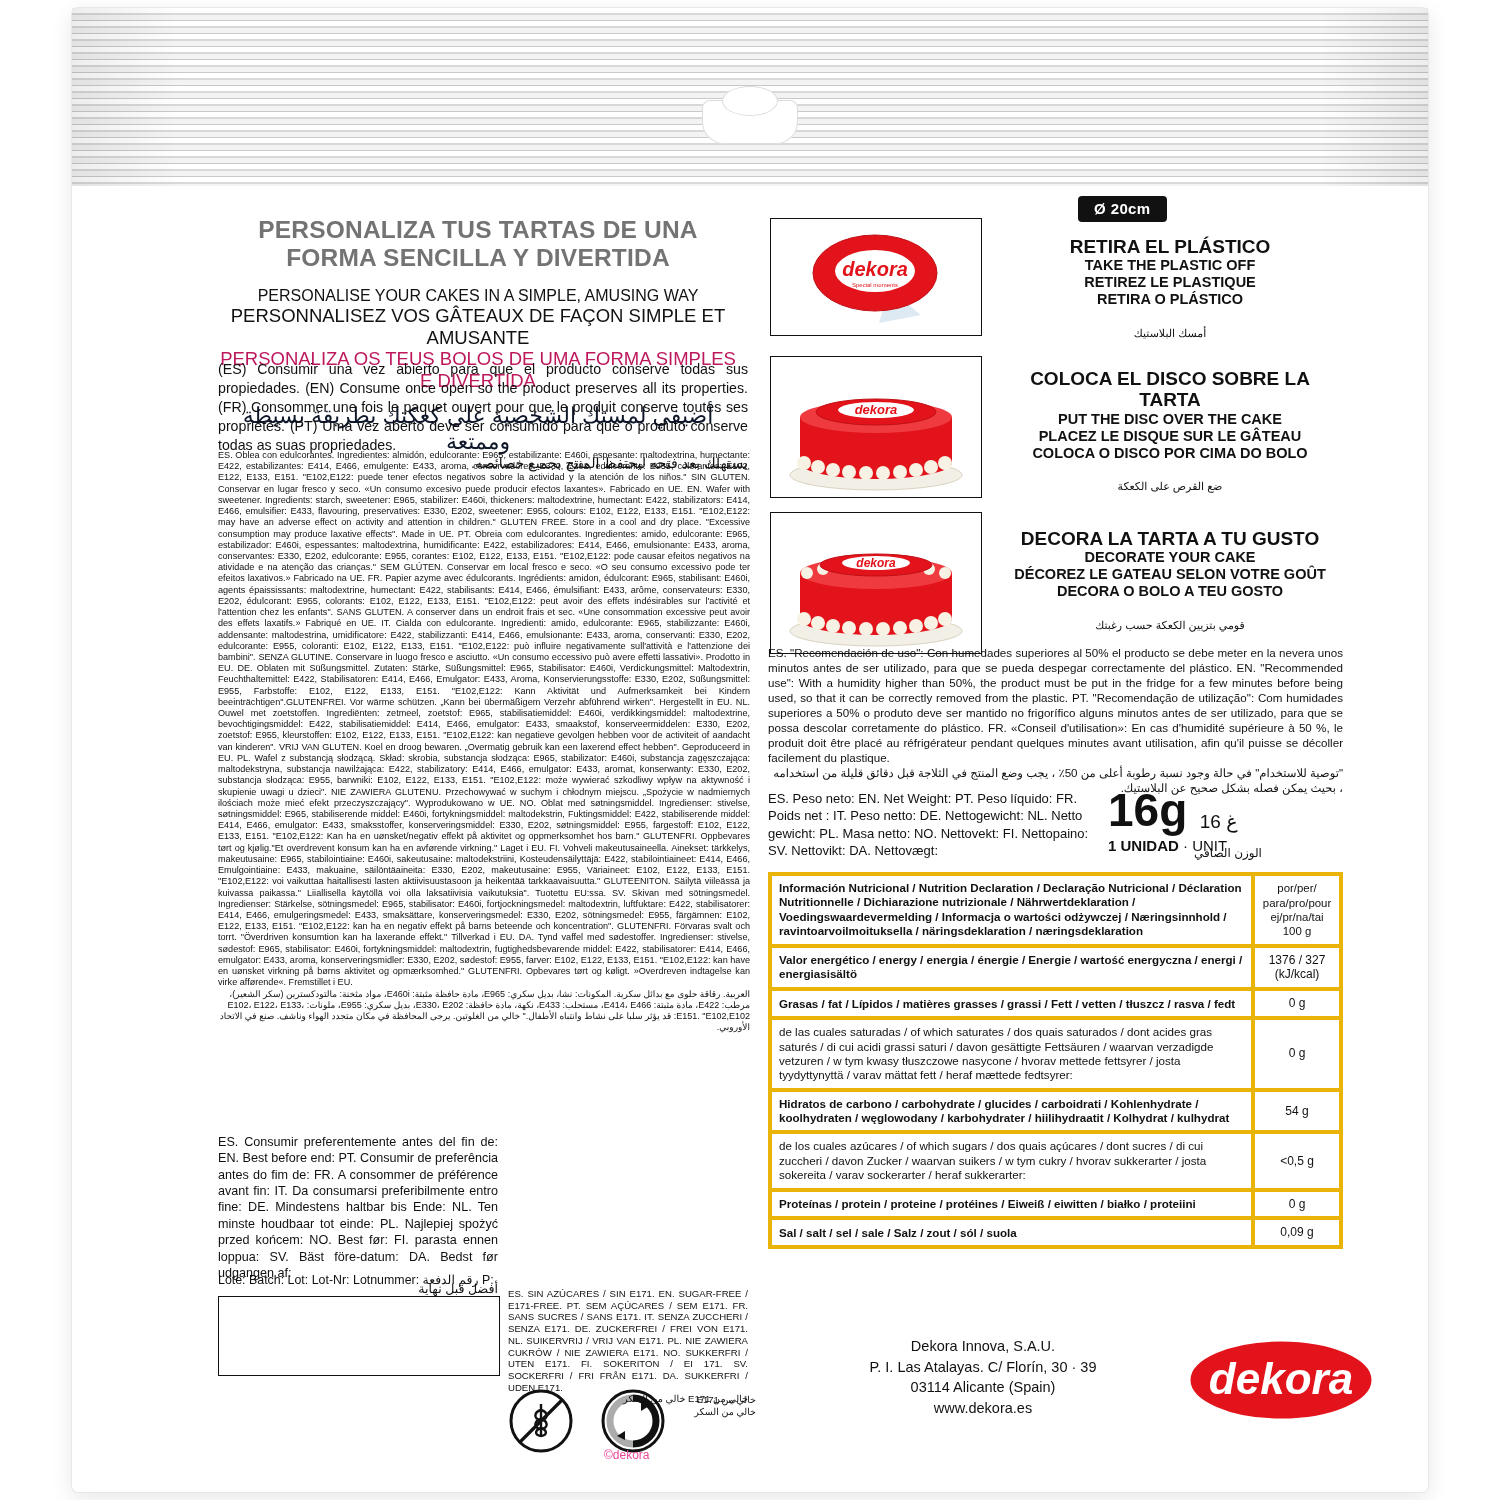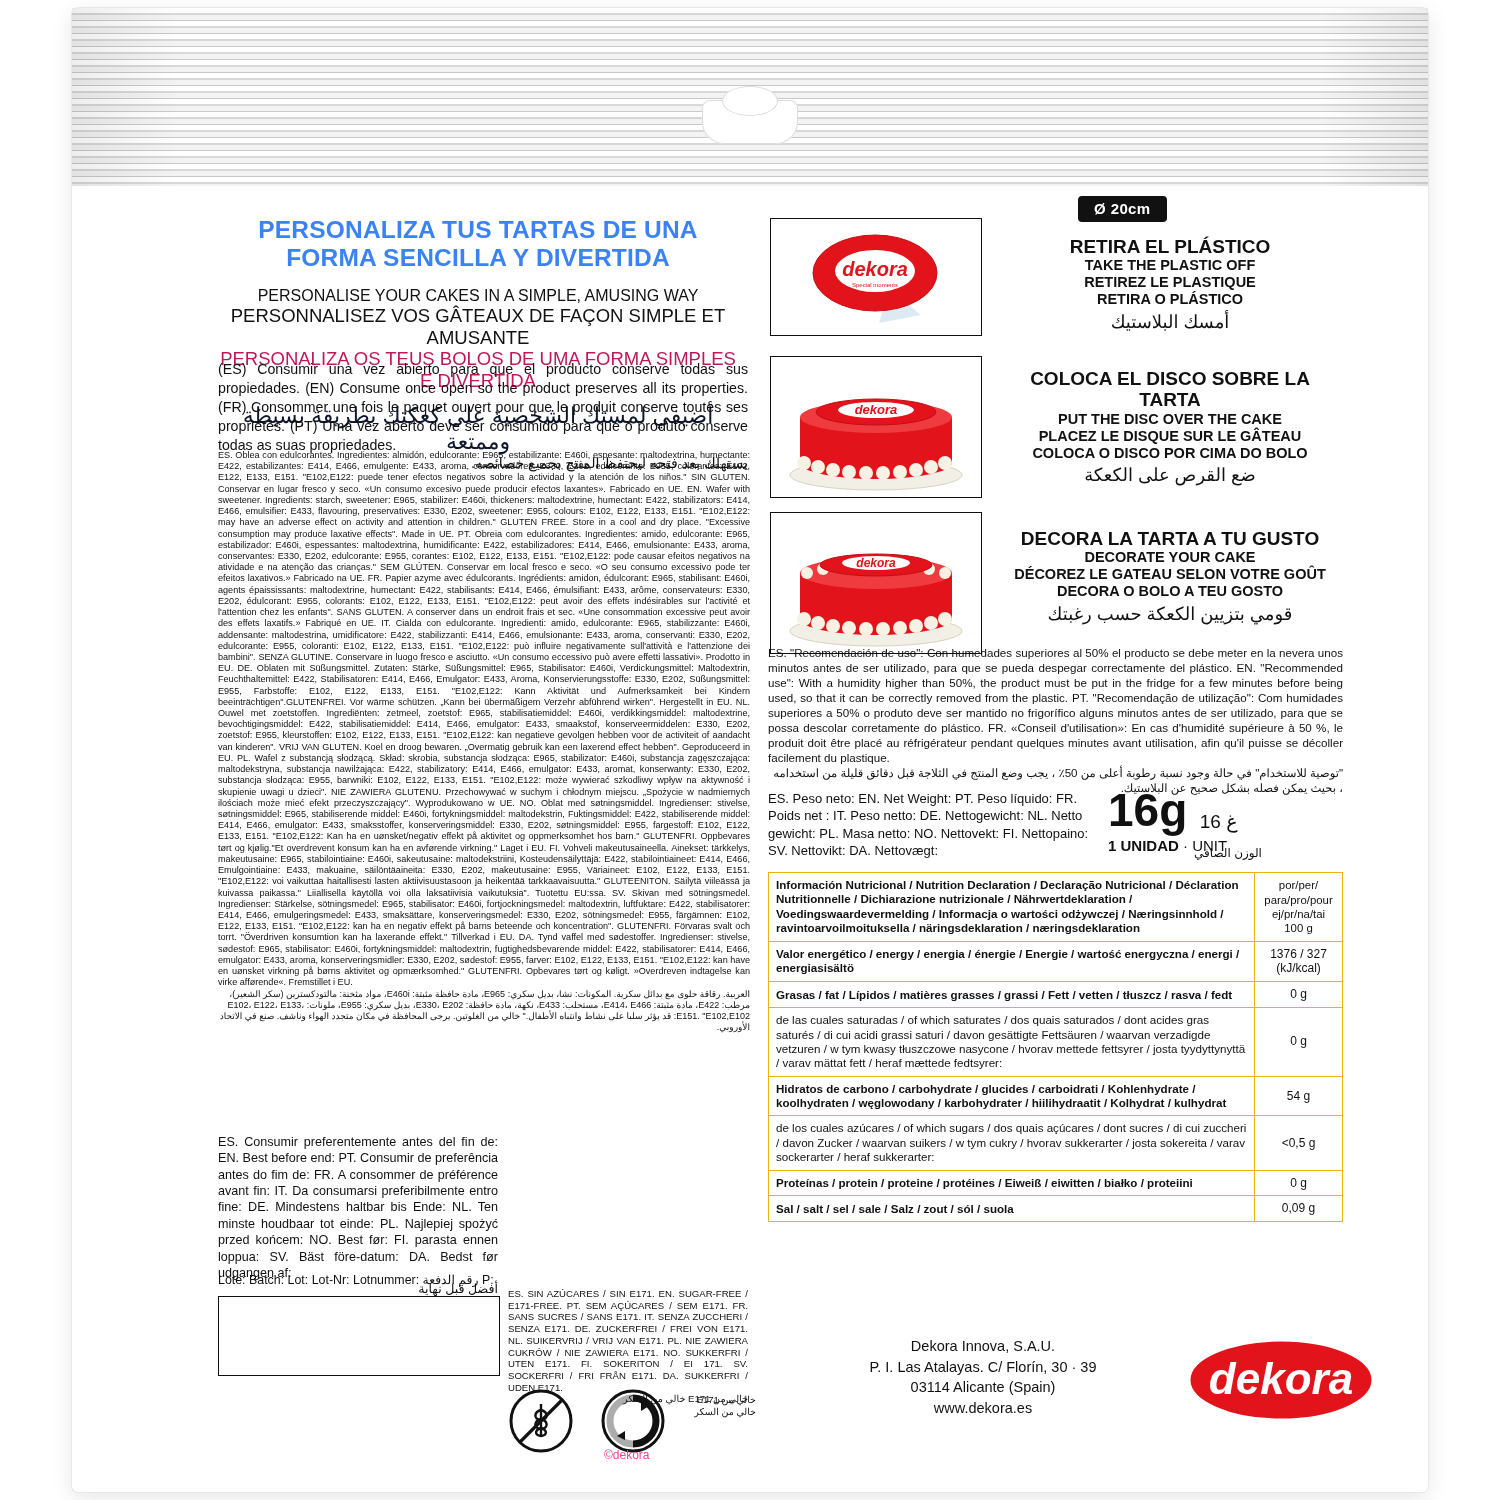--- a/index.html
+++ b/index.html
@@ -58,21 +58,21 @@
     background:#ffffff;
   }
 
   
   .hdr {
     position:absolute;
     left:218px; top:216px; width:520px;
     text-align:center;
     line-height:1.16;
   }
-  .hdr .l1 { font-size:24.5px; font-weight:bold; letter-spacing:.2px; color:#3b82f6; }
+  .hdr .l1 { font-size:24.5px; font-weight:bold; letter-spacing:.2px; color:#737373; }
   .hdr .l2 { font-size:16px; color:#111; margin-top:14px;}
   .hdr .l3 { font-size:18.5px; color:#111; }
   .hdr .l4 { font-size:18.5px; color:#be185d; }
   .hdr .ar { font-size:22px; color:#0f172a; margin-top:12px; direction:rtl;}
 
   .intro {
     position:absolute; left:218px; top:360px; width:530px;
     font-size:14.2px; line-height:1.33; color:#111; text-align:justify;
   }
   .intro .ar { direction:rtl; text-align:right; display:block; }
@@ -130,21 +130,21 @@
   #step1{ left:770px; top:218px; width:212px; height:118px; }
   #step2{ left:770px; top:356px; width:212px; height:142px; }
   #step3{ left:770px; top:512px; width:212px; height:142px; }
 
   .step-txt{ position:absolute; text-align:center; color:#111; }
   #txt1{ left:1000px; top:236px; width:340px; }
   #txt2{ left:1000px; top:368px; width:340px; }
   #txt3{ left:1000px; top:528px; width:340px; }
   .step-txt .main{ font-size:19px; font-weight:bold; line-height:1.12; }
   .step-txt .sub{ font-size:14.5px; font-weight:bold; line-height:1.18; }
-  .step-txt .ar{ font-size:18px; direction:rtl; margin-top:2px; }
+  .step-txt .ar{ font-size:11px; direction:rtl; margin-top:18px; }
 
   .diam{
     position:absolute; left:1078px; top:196px;
     background:#111; color:#fff; border-radius:4px;
     font-size:15px; font-weight:bold;
     padding:4px 16px 5px 16px;
     letter-spacing:.4px;
   }
 
   
@@ -179,21 +179,21 @@
   }
 
   
   table.nutri{
     position:absolute; left:768px; top:872px; width:575px;
     border-collapse:collapse;
     font-size:11.6px; color:#111;
     background:#fff;
   }
   table.nutri td{
-    border:1px solid #eab308;
+    border:4px solid #eab308;
     padding:5px 7px;
     vertical-align:middle;
     line-height:1.24;
   }
   table.nutri td.val{
     width:88px; text-align:center; font-size:12px;
   }
   table.nutri td.hdr-left{ font-weight:bold; }
   table.nutri td.hdr-right{ text-align:center; font-size:11.4px; }
   table.nutri b{ font-weight:bold; }

